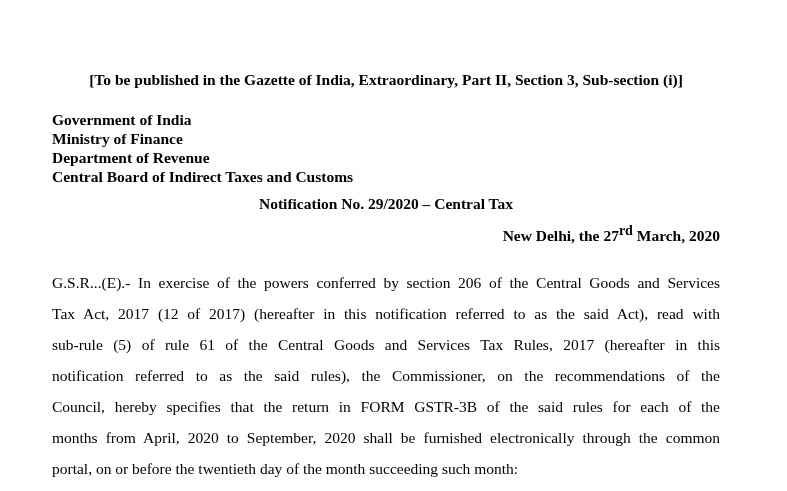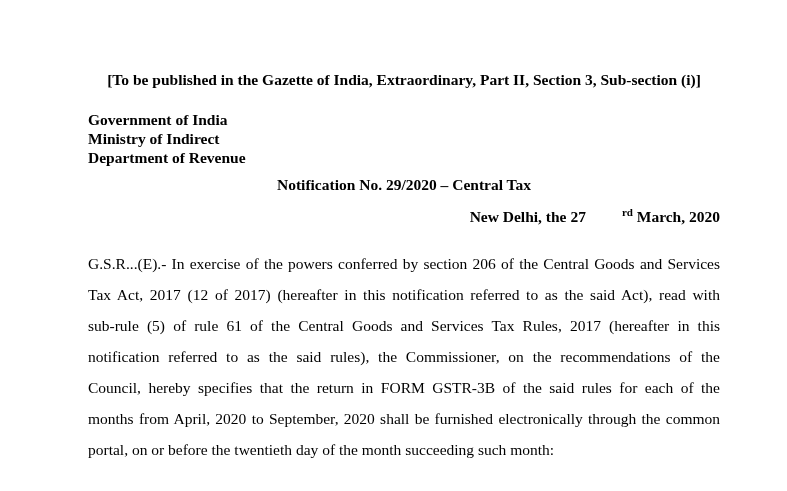--- a/index.html
+++ b/index.html
@@ -5,21 +5,21 @@
   html, body {
     margin: 0;
     padding: 0;
     background: #ffffff;
   }
   .page {
     position: relative;
     width: 787px;
     height: 491px;
     box-sizing: border-box;
-    padding: 70px 67px 0 88px;
+    padding: 70px 67px 0 52px;
     background: #ffffff;
     color: #000000;
     font-family: "Liberation Serif", "DejaVu Serif", serif;
     overflow: hidden;
   }
   .gazette-note {
     font-weight: bold;
     font-size: 15.5px;
     line-height: 20px;
     text-align: center;
@@ -39,23 +39,22 @@
     text-align: center;
   }
   .dateline {
     margin-top: 12px;
     font-weight: bold;
     font-size: 15.5px;
     line-height: 20px;
     text-align: right;
   }
   .dateline sup {
-    font-size: 11px;
+    font-size: 14px;
     line-height: 0;
-    margin-left: 36px;
   }
   .body-text {
     margin-top: 21px;
     font-size: 15.5px;
     line-height: 31px;
   }
   .jline {
     text-align: justify;
     text-align-last: justify;
   }
@@ -69,22 +68,23 @@
 </style>
 </head>
 <body>
 
 <div class="page">
 
   <div class="gazette-note">[To be published in the Gazette of India, Extraordinary, Part II, Section 3, Sub-section (i)]</div>
 
   <div class="org-block">
     <div>Government of India</div>
-    <div>Ministry of Indirect</div>
+    <div>Ministry of Finance</div>
     <div>Department of Revenue</div>
+    <div>Central Board of Indirect Taxes and Customs</div>
   </div>
 
   <div class="notification-title">Notification No. 29/2020 – Central Tax</div>
 
   <div class="dateline"><span>New Delhi, the 27</span><sup>rd</sup><span> March, 2020</span></div>
 
   <div class="body-text">
     <div class="jline">G.S.R...(E).- In exercise of the powers conferred by section 206 of the Central Goods and Services</div>
     <div class="jline">Tax Act, 2017 (12 of 2017) (hereafter in this notification referred to as the said Act), read with</div>
     <div class="jline">sub-rule (5) of rule 61 of the Central Goods and Services Tax Rules, 2017 (hereafter in this</div>

